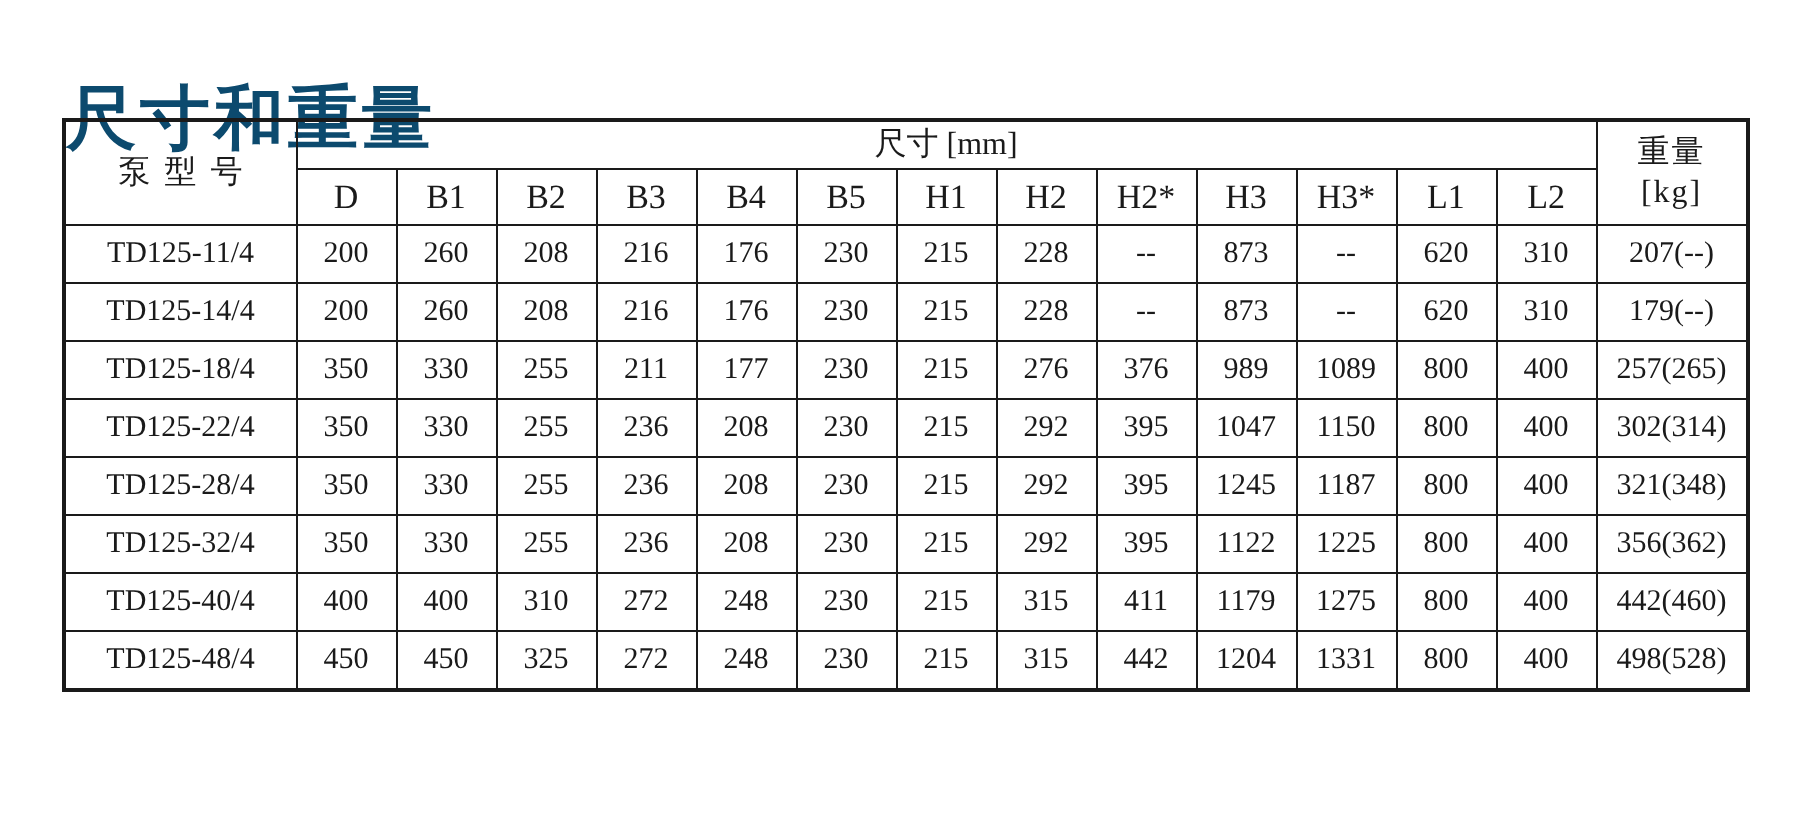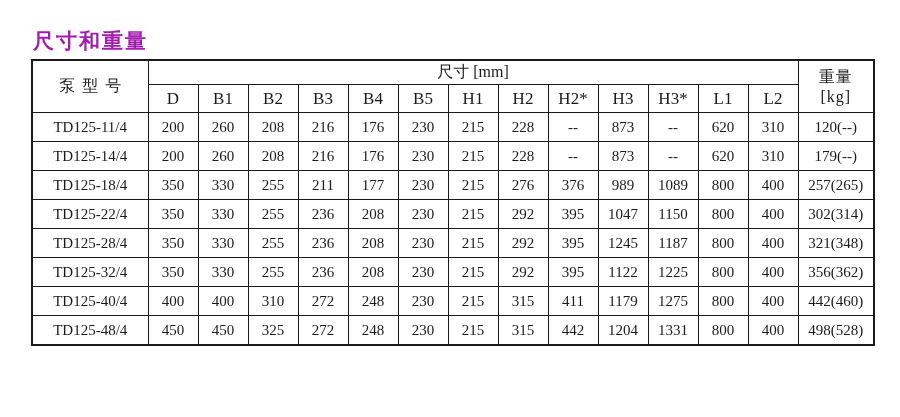--- a/index.html
+++ b/index.html
@@ -14,23 +14,23 @@
     overflow: hidden;
     color: #1a1a1a;
     font-family: "Liberation Serif", serif;
   }
   .page-title {
     position: absolute;
     left: 33px;
     top: 13px;
     font-family: "Liberation Sans", sans-serif;
     font-weight: bold;
-    font-size: 21px;
+    font-size: 35px;
     letter-spacing: 2px;
-    color: #a21caf;
+    color: #0c4a6e;
     white-space: nowrap;
   }
   table.dims {
     position: absolute;
     left: 31px;
     top: 59px;
     width: 842px;
     height: 283px;
     border-collapse: collapse;
     table-layout: fixed;
@@ -140,21 +140,21 @@
       <td>216</td>
       <td>176</td>
       <td>230</td>
       <td>215</td>
       <td>228</td>
       <td>--</td>
       <td>873</td>
       <td>--</td>
       <td>620</td>
       <td>310</td>
-      <td class="weight-cell">120(--)</td>
+      <td class="weight-cell">207(--)</td>
     </tr>
     <tr>
       <td class="model-cell">TD125-14/4</td>
       <td>200</td>
       <td>260</td>
       <td>208</td>
       <td>216</td>
       <td>176</td>
       <td>230</td>
       <td>215</td>

